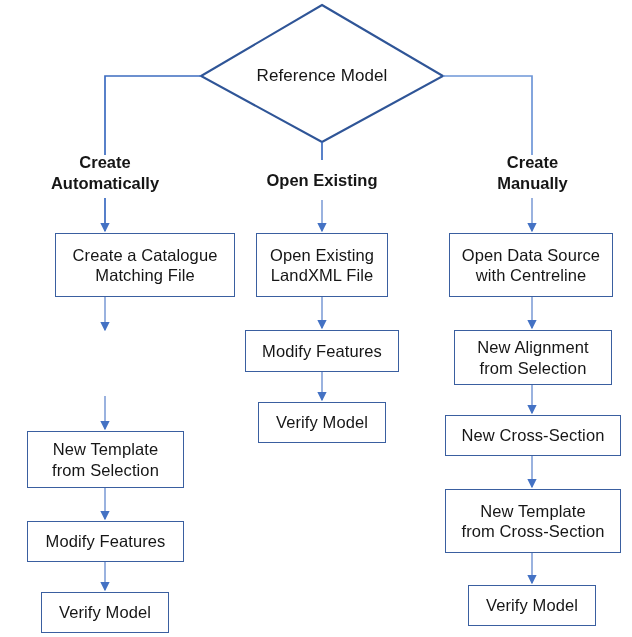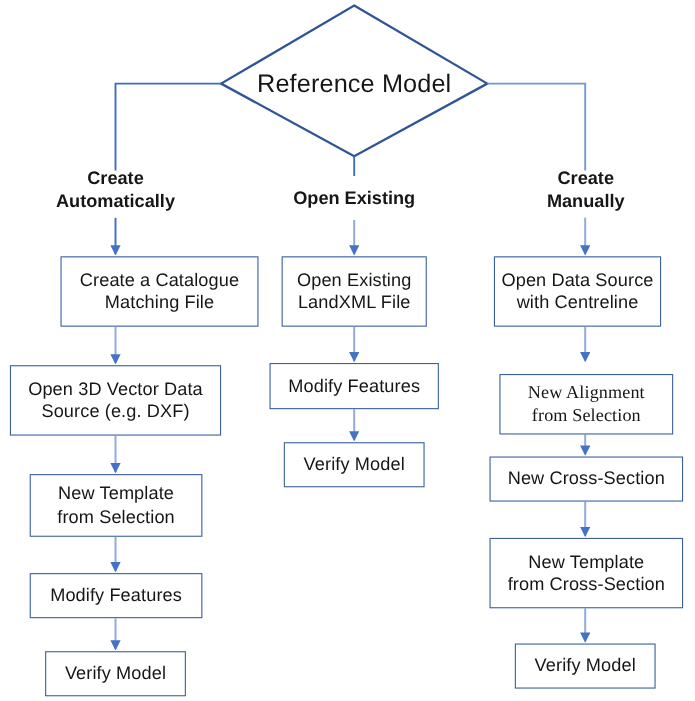--- a/index.html
+++ b/index.html
@@ -58,21 +58,21 @@
     border: none;
     font-weight: bold;
   }
   .decision-label {
     position: absolute;
     display: flex;
     align-items: center;
     justify-content: center;
     text-align: center;
     color: #161616;
-    font-size: 23px;
+    font-size: 17px;
     letter-spacing: 0.1px;
   }
 </style>
 </head>
 <body>
 
 <div id="canvas">
 
   <svg id="edges" viewBox="0 0 632 637" width="632" height="637" xmlns="http://www.w3.org/2000/svg">
     <defs>
@@ -115,41 +115,39 @@
 Automatically</div>
 
   <div class="branch-label" style="left:247px; top:168px; width:150px; height:26px;">Open Existing</div>
 
   <div class="branch-label" style="left:455px; top:150px; width:155px; height:46px;">Create
 Manually</div>
 
   <div class="node" style="left:15px; top:233px; width:180px; height:64px;margin-left:40px;">Create a Catalogue
 Matching File</div>
 
-  <div class="node" style="left:9px; top:332px; width:192px; height:64px;">Open 3D Vector Data
-Source (e.g. DXF)</div>
 
   <div class="node" style="left:27px; top:431px; width:157px; height:57px;">New Template
 from Selection</div>
 
   <div class="node" style="left:27px; top:521px; width:157px; height:41px;">Modify Features</div>
 
   <div class="node" style="left:41px; top:592px; width:128px; height:41px;">Verify Model</div>
 
   <div class="node" style="left:256px; top:233px; width:132px; height:64px;">Open Existing
 LandXML File</div>
 
   <div class="node" style="left:245px; top:330px; width:154px; height:42px;">Modify Features</div>
 
   <div class="node" style="left:258px; top:402px; width:128px; height:41px;">Verify Model</div>
 
-  <div class="node" style="left:449px; top:233px; width:152px; height:64px;">Open Data Source
+  <div class="node" style="left:449px; top:233px; width:164px; height:64px;">Open Data Source
 with Centreline</div>
 
-  <div class="node" style="left:454px; top:340px; width:158px; height:55px;font-family:Liberation Serif, serif;">New Alignment
+  <div class="node" style="left:454px; top:330px; width:158px; height:55px;">New Alignment
 from Selection</div>
 
   <div class="node" style="left:445px; top:415px; width:176px; height:41px;">New Cross-Section</div>
 
   <div class="node" style="left:445px; top:489px; width:176px; height:64px;">New Template
 from Cross-Section</div>
 
   <div class="node" style="left:468px; top:585px; width:128px; height:41px;">Verify Model</div>
 
 </div>

